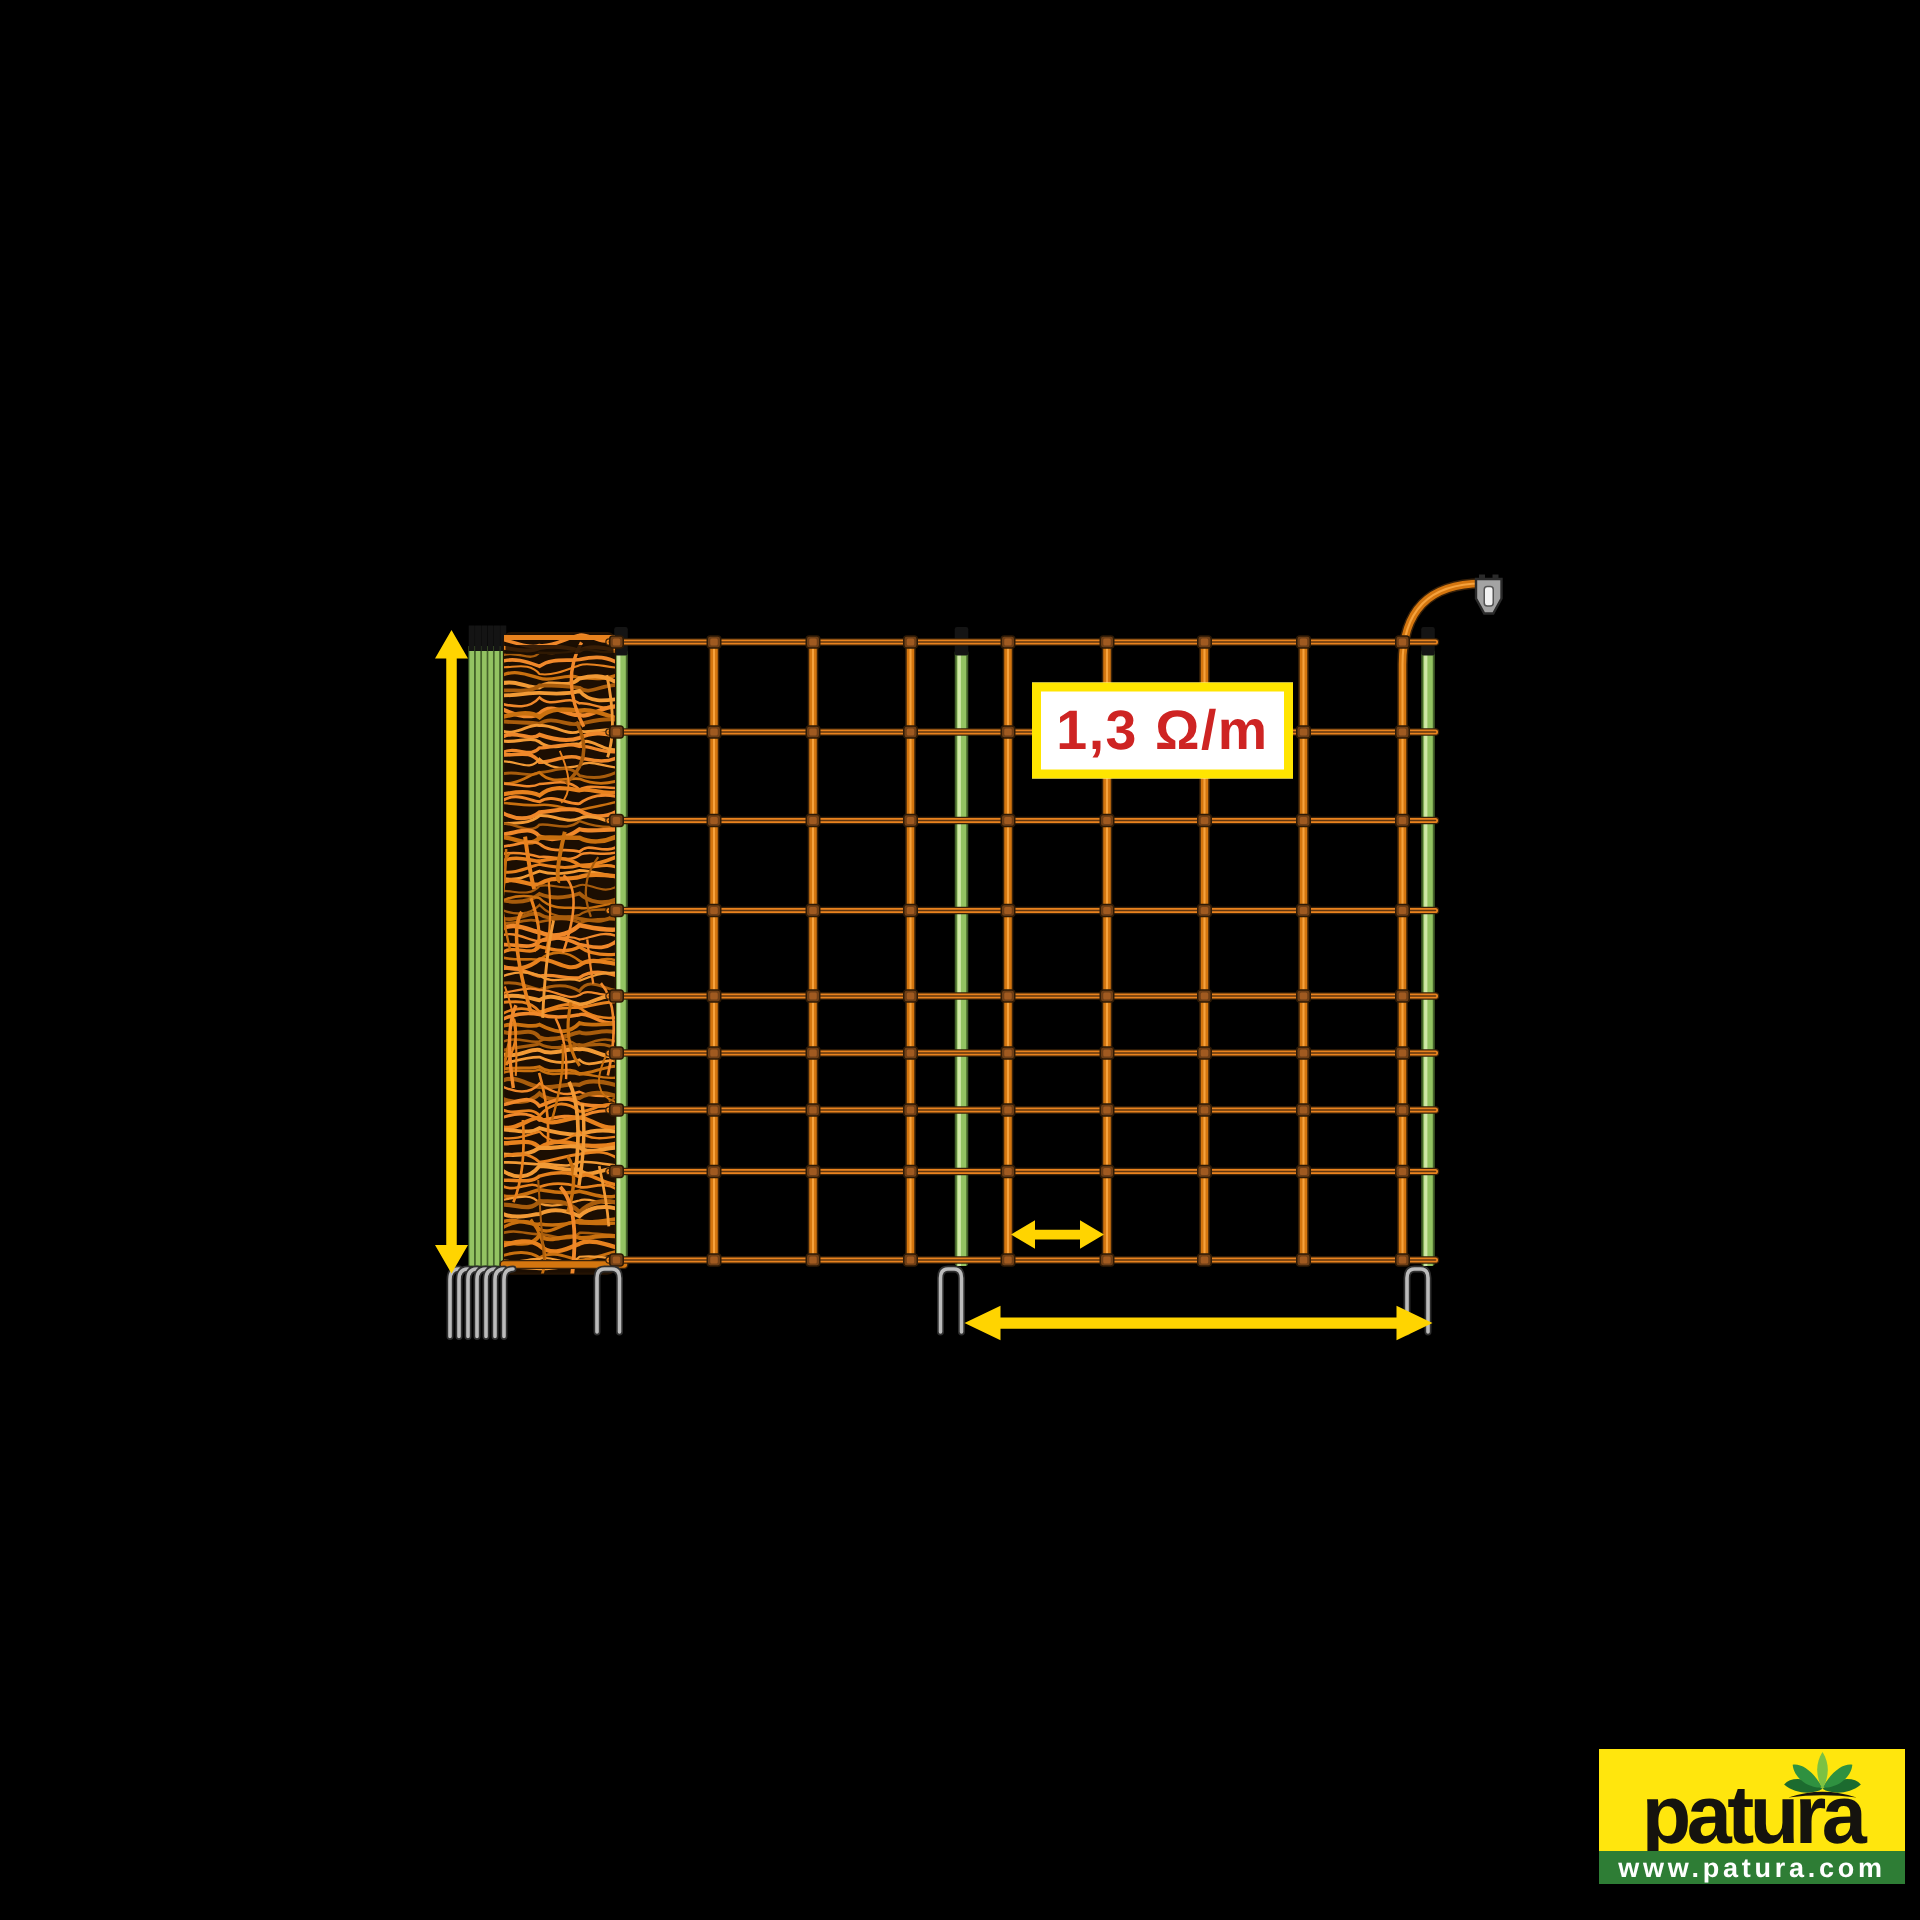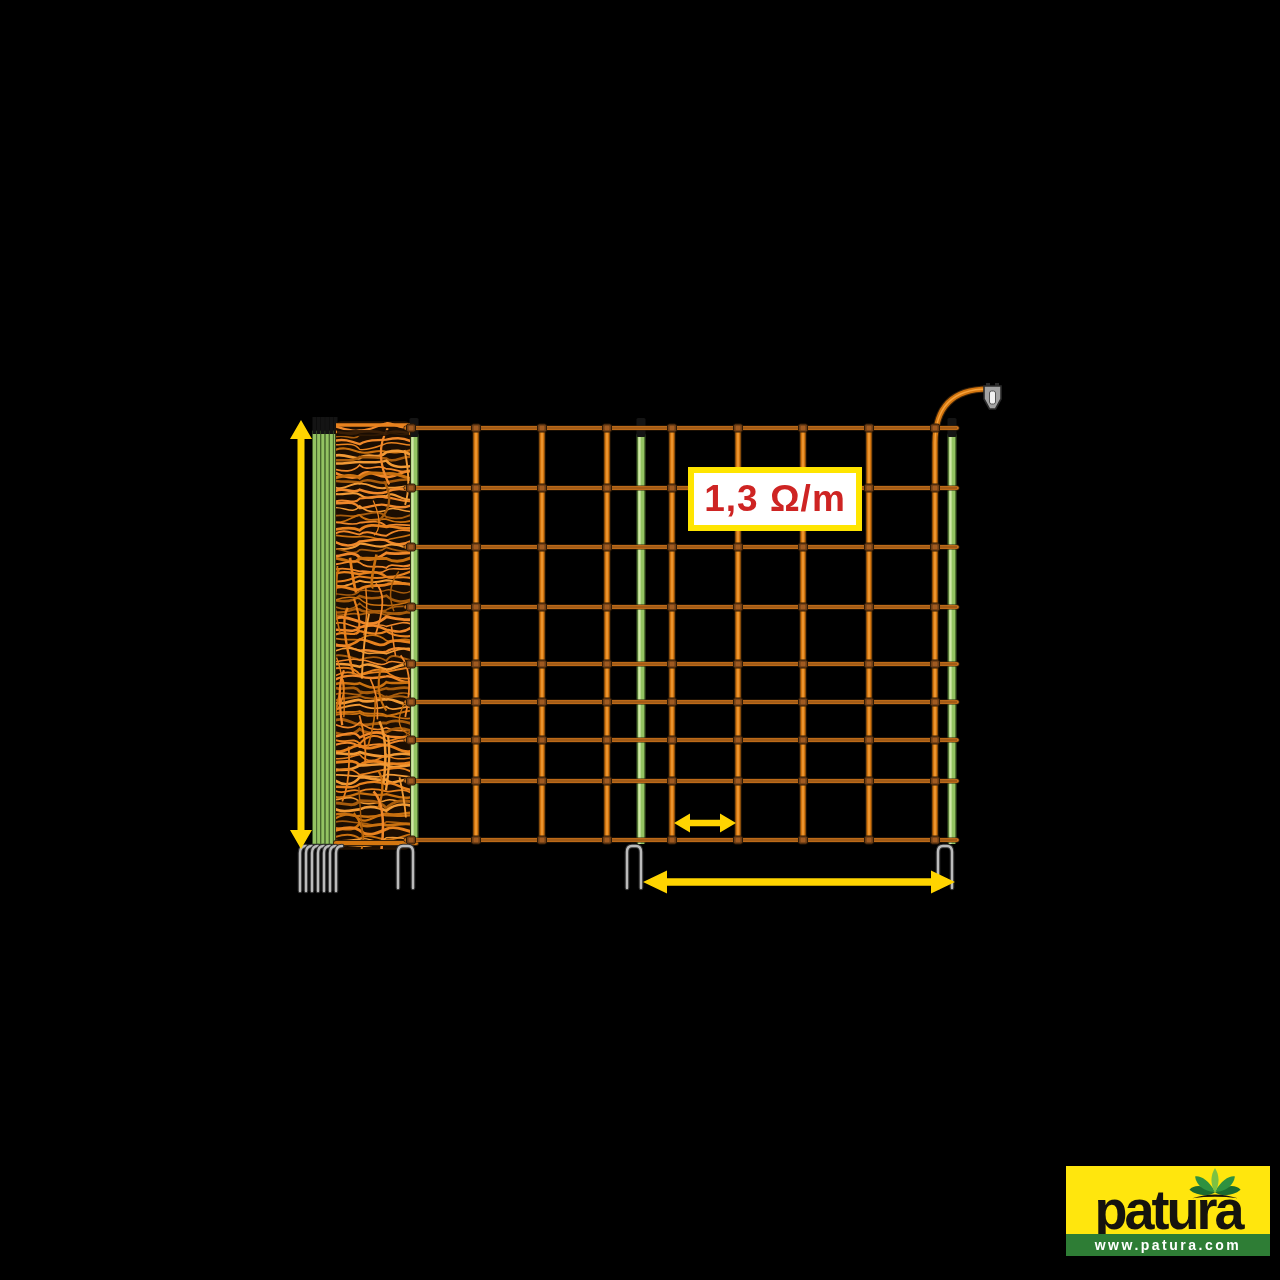--- a/index.html
+++ b/index.html
@@ -2,31 +2,31 @@
 <html><head>
 <meta charset="utf-8">
 <style>
   html,body{margin:0;padding:0;background:#000;}
   body{width:1280px;height:1280px;position:relative;overflow:hidden;
        font-family:"Liberation Sans",sans-serif;}
   #stage{position:absolute;left:0;top:0;width:1280px;height:1280px;background:#000;}
   #fence-svg{position:absolute;left:0;top:0;}
   .res-label{position:absolute;left:688px;top:455px;width:174px;height:64px;
        box-sizing:border-box;border:6px solid #ffe500;background:#fff;
-       display:flex;align-items:center;justify-content:center;z-index:5;margin-top:12px;}
+       display:flex;align-items:center;justify-content:center;z-index:5;}
   .res-label span{font-weight:bold;font-size:37px;letter-spacing:1px;color:#ce2423;
        font-family:"Liberation Sans",sans-serif;}
   .logo{position:absolute;left:1066px;top:1166px;width:204px;height:90px;
        background:#ffe60d;z-index:6;overflow:hidden;}
   .logo .brand{position:absolute;left:0;right:0;bottom:19px;text-align:center;
        font-weight:bold;font-size:54px;line-height:1;letter-spacing:-3px;color:#15130e;
        transform:scaleY(1.02);}
   .logo .strip{position:absolute;left:0;right:0;bottom:0;height:22px;background:#2e7d35;
        display:flex;align-items:center;justify-content:center;}
-  .logo .strip span{color:#fff;font-weight:bold;font-size:14px;letter-spacing:2.5px;}
+  .logo .strip span{color:#fff;font-weight:bold;font-size:18px;letter-spacing:2.5px;}
   .logo .leaf{position:absolute;top:1px;right:26px;}
 </style>
 </head>
 <body>
 
 <div id="stage">
 
   <svg id="fence-svg" width="1280" height="1280" viewBox="0 0 1280 1280">
       <g>
         <rect x="409.5" y="433" width="9" height="411" rx="2" fill="#44632a"></rect>

